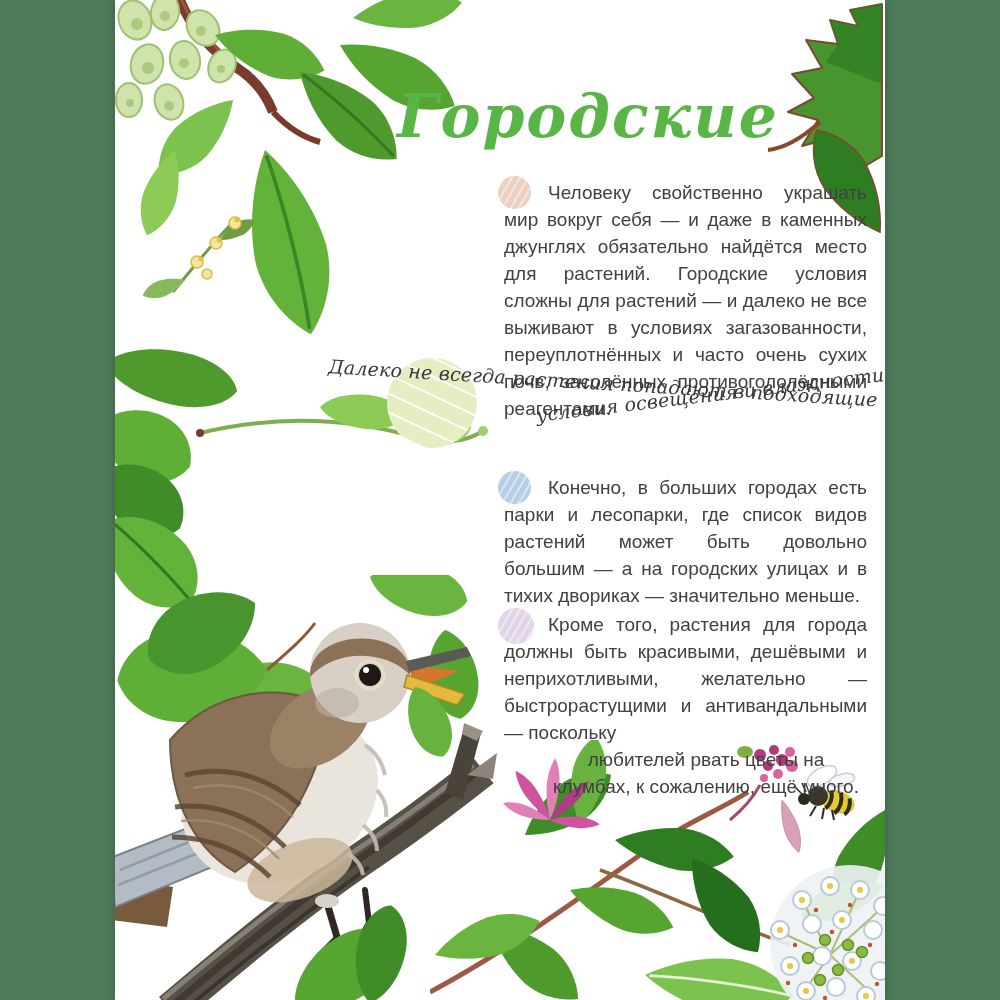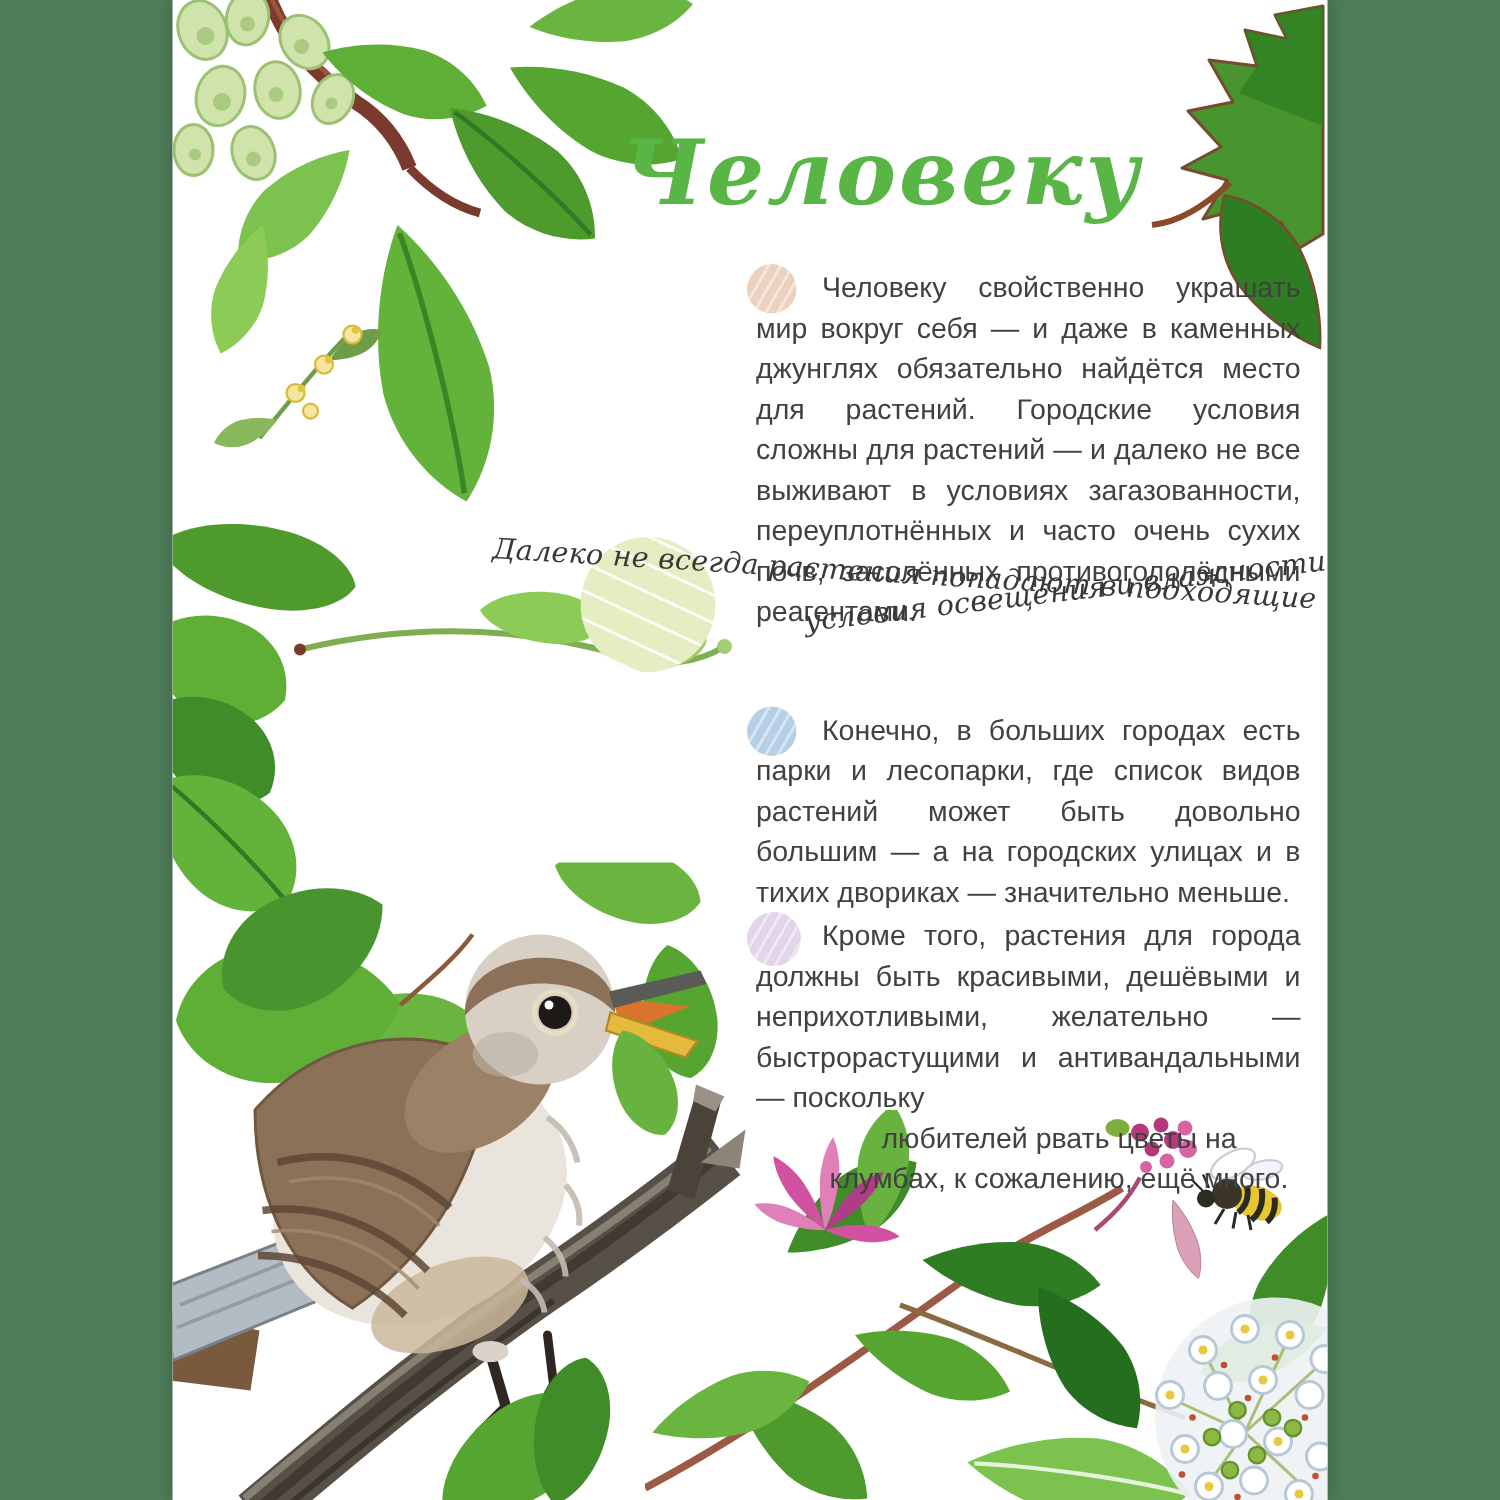--- a/index.html
+++ b/index.html
@@ -269,21 +269,21 @@
         </g>
         <ellipse cx="212" cy="326" rx="12" ry="7" fill="#d9d2c8"></ellipse>
       </g>
       <use href="#lfr" transform="translate(180,430) rotate(-35) scale(1.2,1.3)" fill="#55a530"></use>
       <use href="#lfr" transform="translate(255,428) rotate(-78) scale(1.0,1.0)" fill="#3f8c28"></use>
       <use href="#lfr" transform="translate(300,112) rotate(68) scale(0.75,0.8)" fill="#68b33f"></use>
     </svg>
 
     <div class="note-circle"></div>
 
-    <h1 class="page-title">Человеку</h1>
+    <h1 class="page-title">Городские</h1>
 
     <p class="para p1">
       <span class="bullet b1"></span>
       <span>Человеку свойственно украшать мир вокруг себя — и даже в каменных джун­глях обязательно найдётся место для рас­тений. Городские условия сложны для растений — и далеко не все выживают в условиях загазованности, переуплотнён­ных и часто очень сухих почв, засолённых противогололёдными реагентами.</span>
     </p>
 
     <div class="note note-l1">Далеко не всегда растения попадают в подходящие</div>
     <div class="note note-l2">условия освещения и влажности.</div>
 
     <p class="para p3">

